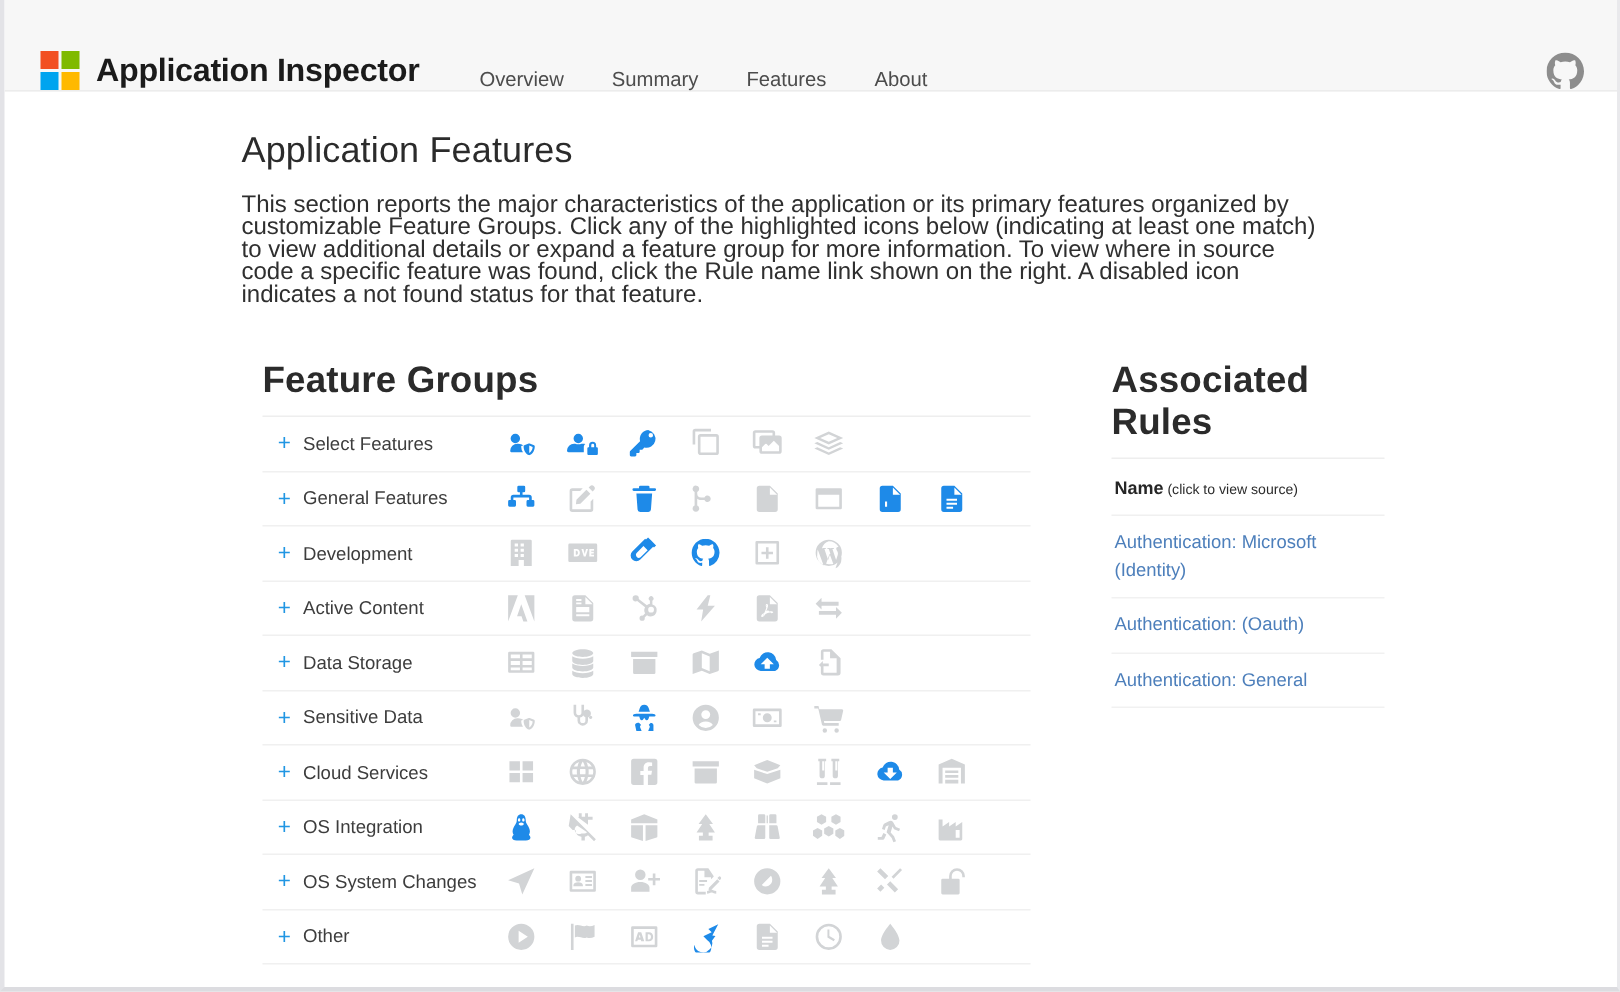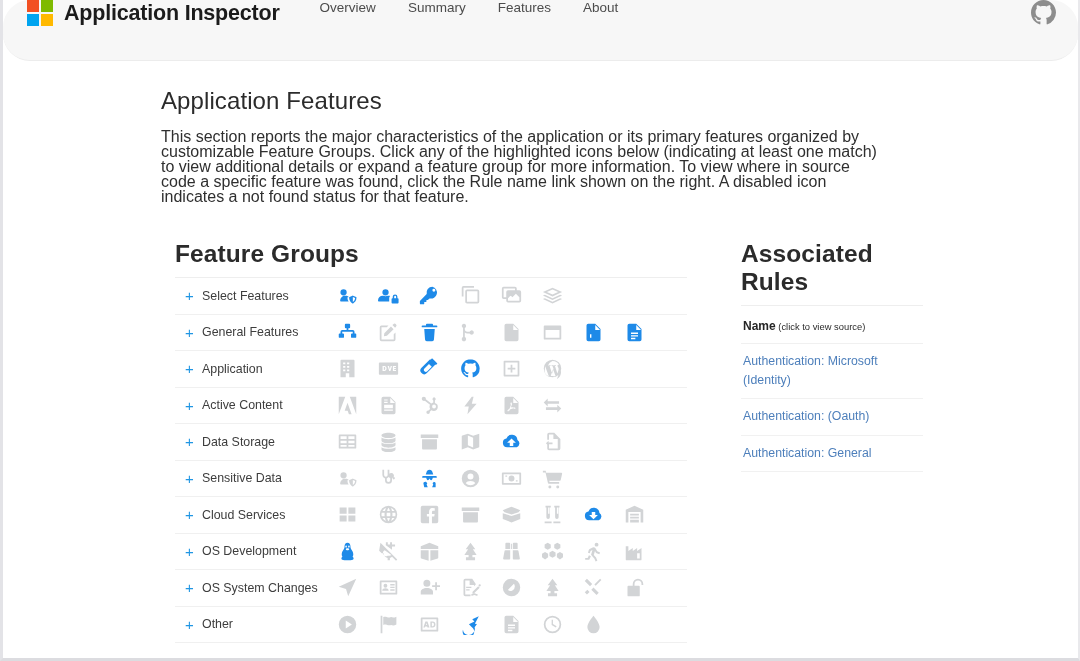--- a/index.html
+++ b/index.html
@@ -18,23 +18,22 @@
     border-right: 2px solid #e9e9ec;
     border-bottom: 3px solid #dcdce0;
   }
 
   
   #header {
     height: 61px;
     background: #f7f7f7;
     border-bottom: 1px solid #ececec;
     display: flex;
-    align-items: flex-start;
+    align-items: flex-end;
     padding: 0 22px 0 24px;
-    border-radius: 27px;
   }
   .brand { display: flex; align-items: center; gap: 11px; }
   .ms-logo {
     width: 26px; height: 26px;
     display: grid;
     grid-template-columns: 12px 12px;
     grid-template-rows: 12px 12px;
     gap: 2px;
   }
   .ms-logo i { display: block; }
@@ -283,21 +282,21 @@
                 <span class="ic on">
                   <svg viewBox="0 0 24 24" width="21" height="21">
                     <path d="M14 2H6a2 2 0 0 0-2 2v16a2 2 0 0 0 2 2h12a2 2 0 0 0 2-2V8l-6-6zm0 7V3.5L19.5 9H14zM8 12h8v1.6H8V12zm0 3h8v1.6H8V15zm0 3h5v1.6H8V18z"></path>
                   </svg>
                 </span>
               </div>
             </div>
             <div class="fg-row">
               <div class="fg-label">
                 <span class="plus">+</span>
-                <span class="fg-name">Application</span>
+                <span class="fg-name">Development</span>
               </div>
               <div class="fg-icons">
                 <span class="ic off">
                   <svg viewBox="0 0 24 24" width="21" height="21">
                     <path d="M5 2h14a1 1 0 0 1 1 1v19H4V3a1 1 0 0 1 1-1zm2 3v2.2h2.5V5H7zm4.5 0v2.2H14V5h-2.5zM7 9v2.2h2.5V9H7zm4.5 0v2.2H14V9h-2.5zM7 13v2.2h2.5V13H7zm4.5 0v2.2H14V13h-2.5zM10 17.5V22h4v-4.5h-4z"></path>
                   </svg>
                 </span>
                 <span class="ic off">
                   <svg viewBox="0 0 24 24" width="21" height="21">
                     <path d="M2 5h20a1 1 0 0 1 1 1v12a1 1 0 0 1-1 1H2a1 1 0 0 1-1-1V6a1 1 0 0 1 1-1zm3.2 4.2v5.6h2c1.6 0 2.6-1.1 2.6-2.8S8.8 9.2 7.2 9.2h-2zm1.5 1.2h.4c.8 0 1.2.5 1.2 1.6s-.4 1.6-1.2 1.6h-.4v-3.2zM11 9.2l1.8 5.6h1.4l1.8-5.6h-1.5l-1 3.7-1-3.7H11zm6 0v5.6h3.6v-1.2h-2.1v-1.1h1.9v-1.2h-1.9v-.9h2.1V9.2H17z"></path>
@@ -483,21 +482,21 @@
                 <span class="ic off">
                   <svg viewBox="0 0 24 24" width="21" height="21">
                     <path d="M12 2 2 6.5V21h3V9h14v12h3V6.5L12 2zM7 11h10v2H7v-2zm0 3.5h10v2H7v-2zm0 3.5h10v3H7v-3z"></path>
                   </svg>
                 </span>
               </div>
             </div>
             <div class="fg-row">
               <div class="fg-label">
                 <span class="plus">+</span>
-                <span class="fg-name">OS Development</span>
+                <span class="fg-name">OS Integration</span>
               </div>
               <div class="fg-icons">
                 <span class="ic on">
                   <svg viewBox="0 0 24 24" width="21" height="21">
                     <path d="M12 2c-2.2 0-3.4 1.9-3.4 4.2 0 1.6-.4 2.5-1.2 3.8-1 1.5-2 3.2-2 5.3 0 1 .3 1.8.8 2.4C5.5 18.5 5 19.3 5 20c0 1.2 1.4 2 3.5 2h7c2.1 0 3.5-.8 3.5-2 0-.7-.5-1.5-1.2-2.3.5-.6.8-1.4.8-2.4 0-2.1-1-3.8-2-5.3-.8-1.3-1.2-2.2-1.2-3.8C15.4 3.9 14.2 2 12 2zm-1.6 3.2c.5 0 .9.5.9 1.2s-.4 1.2-.9 1.2-.9-.5-.9-1.2.4-1.2.9-1.2zm3.2 0c.5 0 .9.5.9 1.2s-.4 1.2-.9 1.2-.9-.5-.9-1.2.4-1.2.9-1.2zM12 8.4c1 0 2 .6 2 1.1 0 .5-1 1.2-2 1.2s-2-.7-2-1.2c0-.5 1-1.1 2-1.1z"></path>
                   </svg>
                 </span>
                 <span class="ic off">
                   <svg viewBox="0 0 24 24" width="21" height="21">
                     <path d="M2.8 2 22 21.2l-1.4 1.4-4.6-4.6a5.6 5.6 0 0 1-2.4 1.3V22h-2.6v-2.7A5.6 5.6 0 0 1 6.5 14H4.3l-3 -3L2.8 2zm4.9 8.6A3.4 3.4 0 0 0 11 16.8h2a3.4 3.4 0 0 0 2.3-.9l-7.6-5.3zM8.6 4.5 16 10V6.3h3.5V4H16V1.3h-2.2V4h-2.6V1.3H9V4l-.4.5z"></path>

